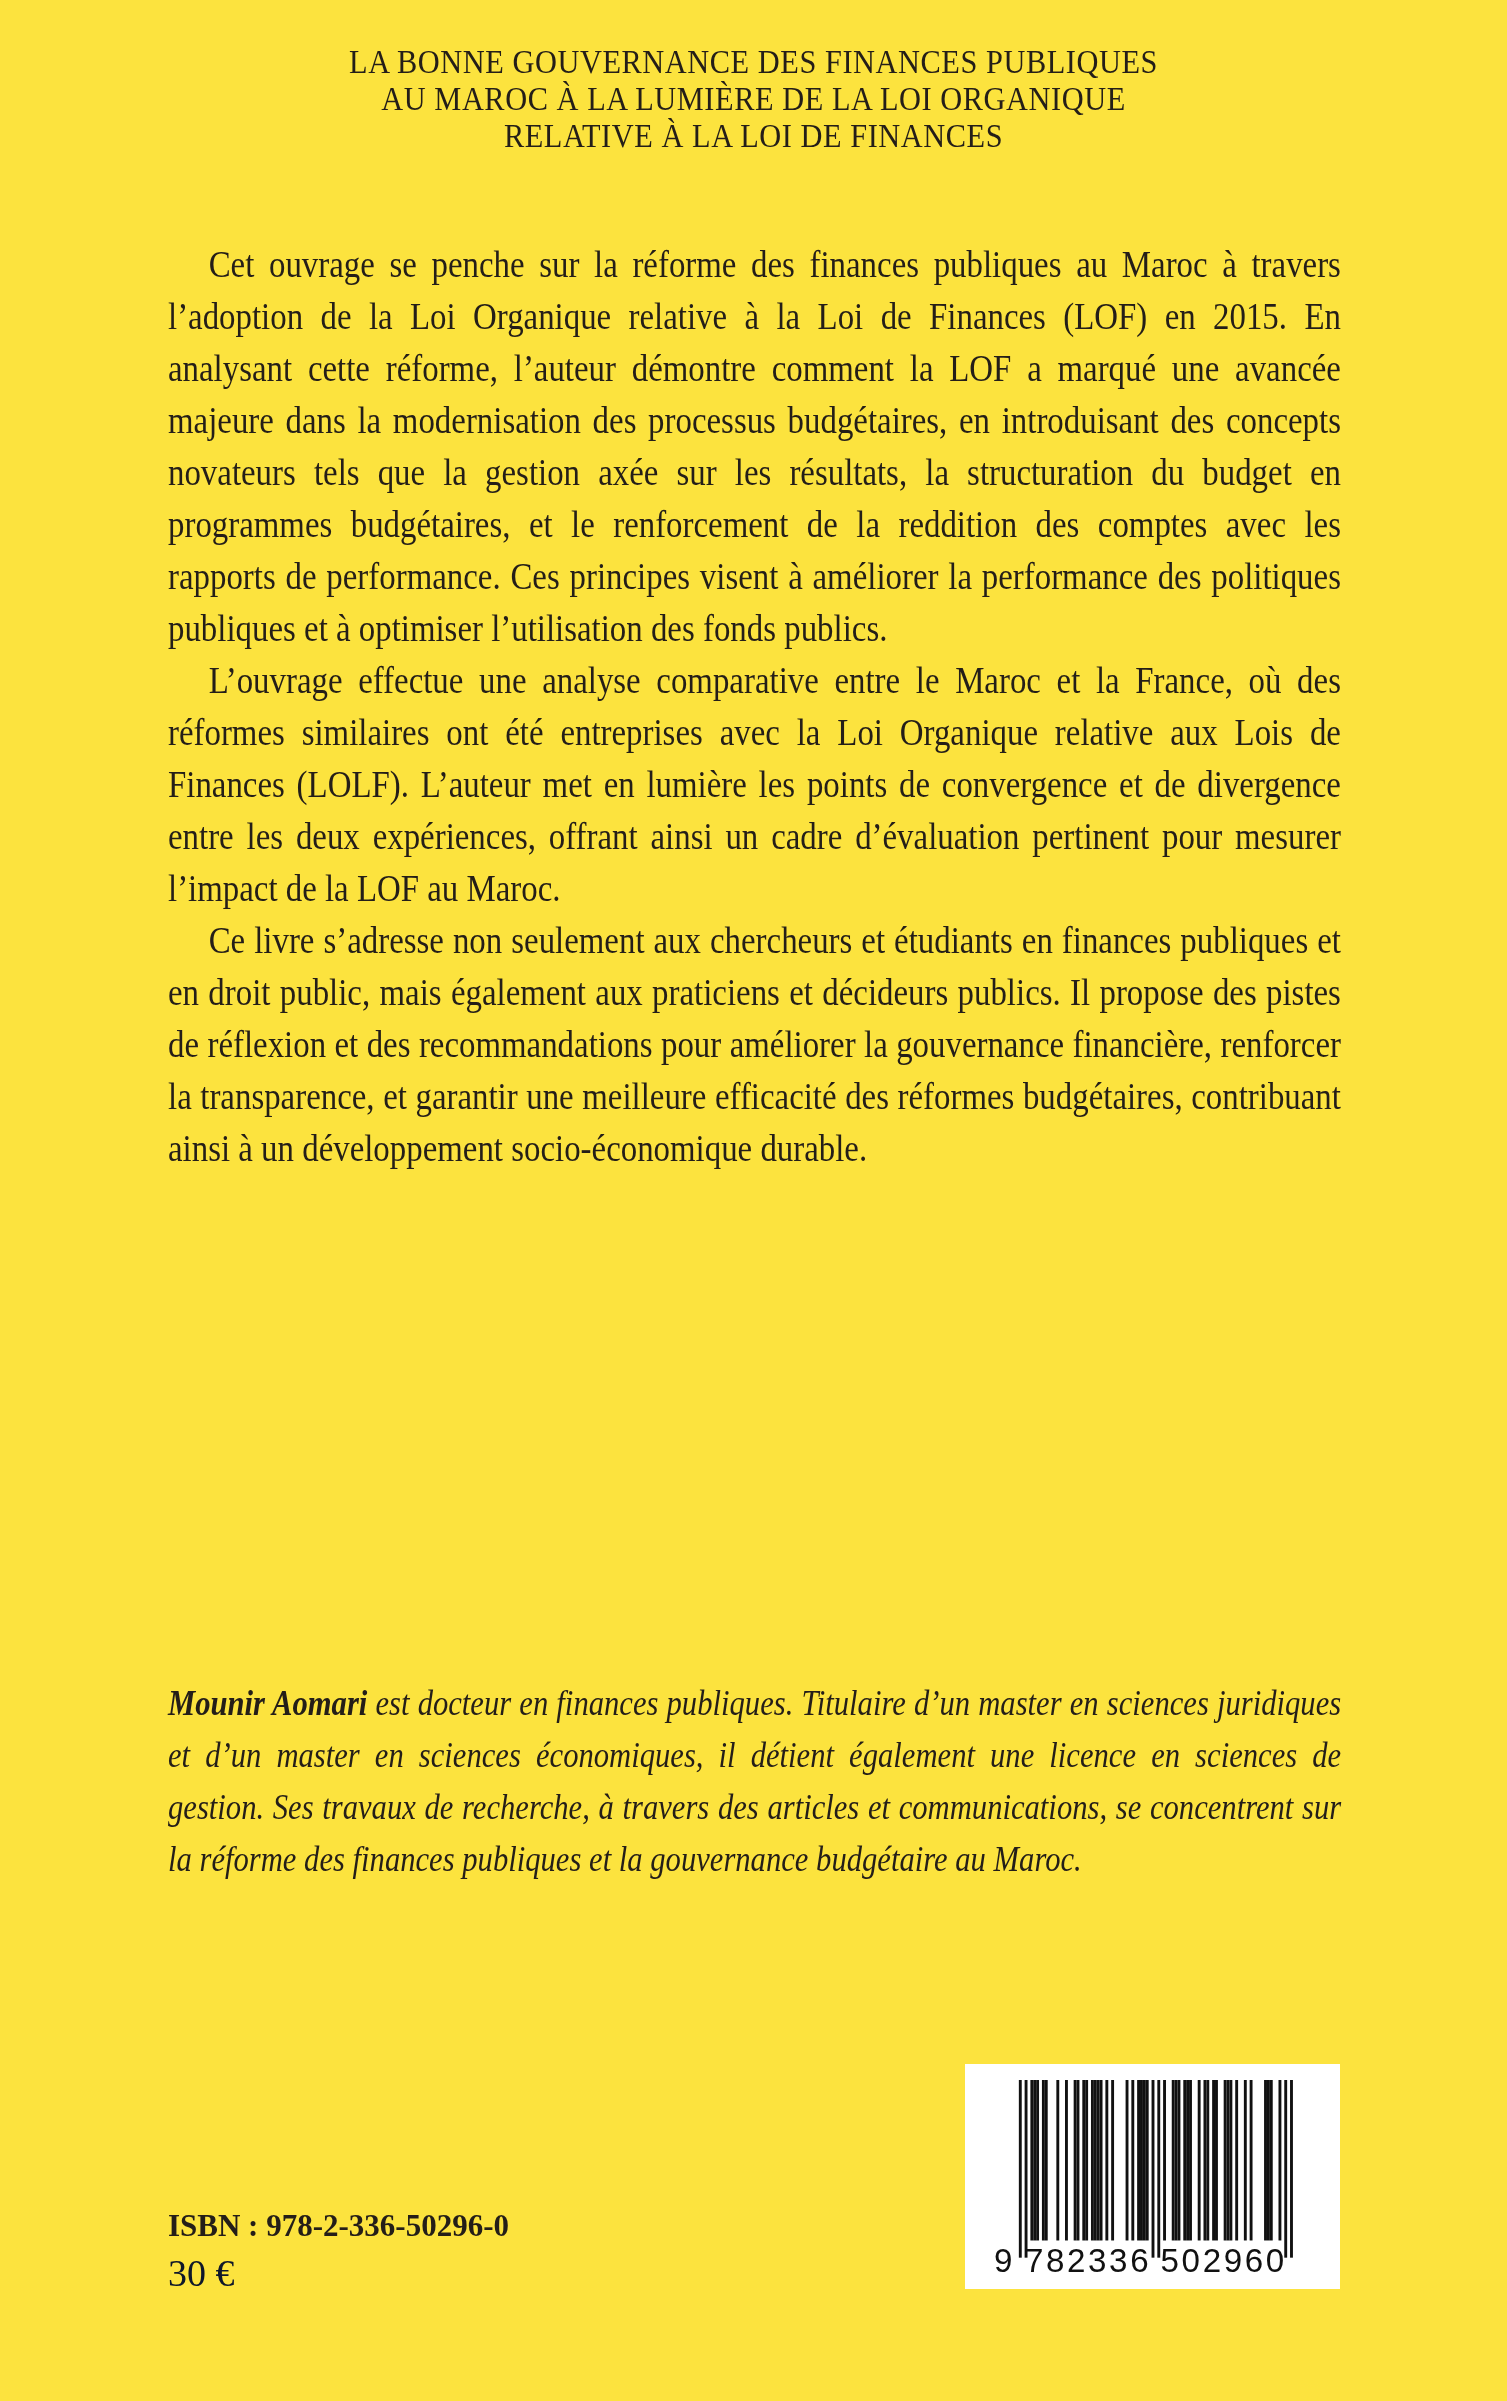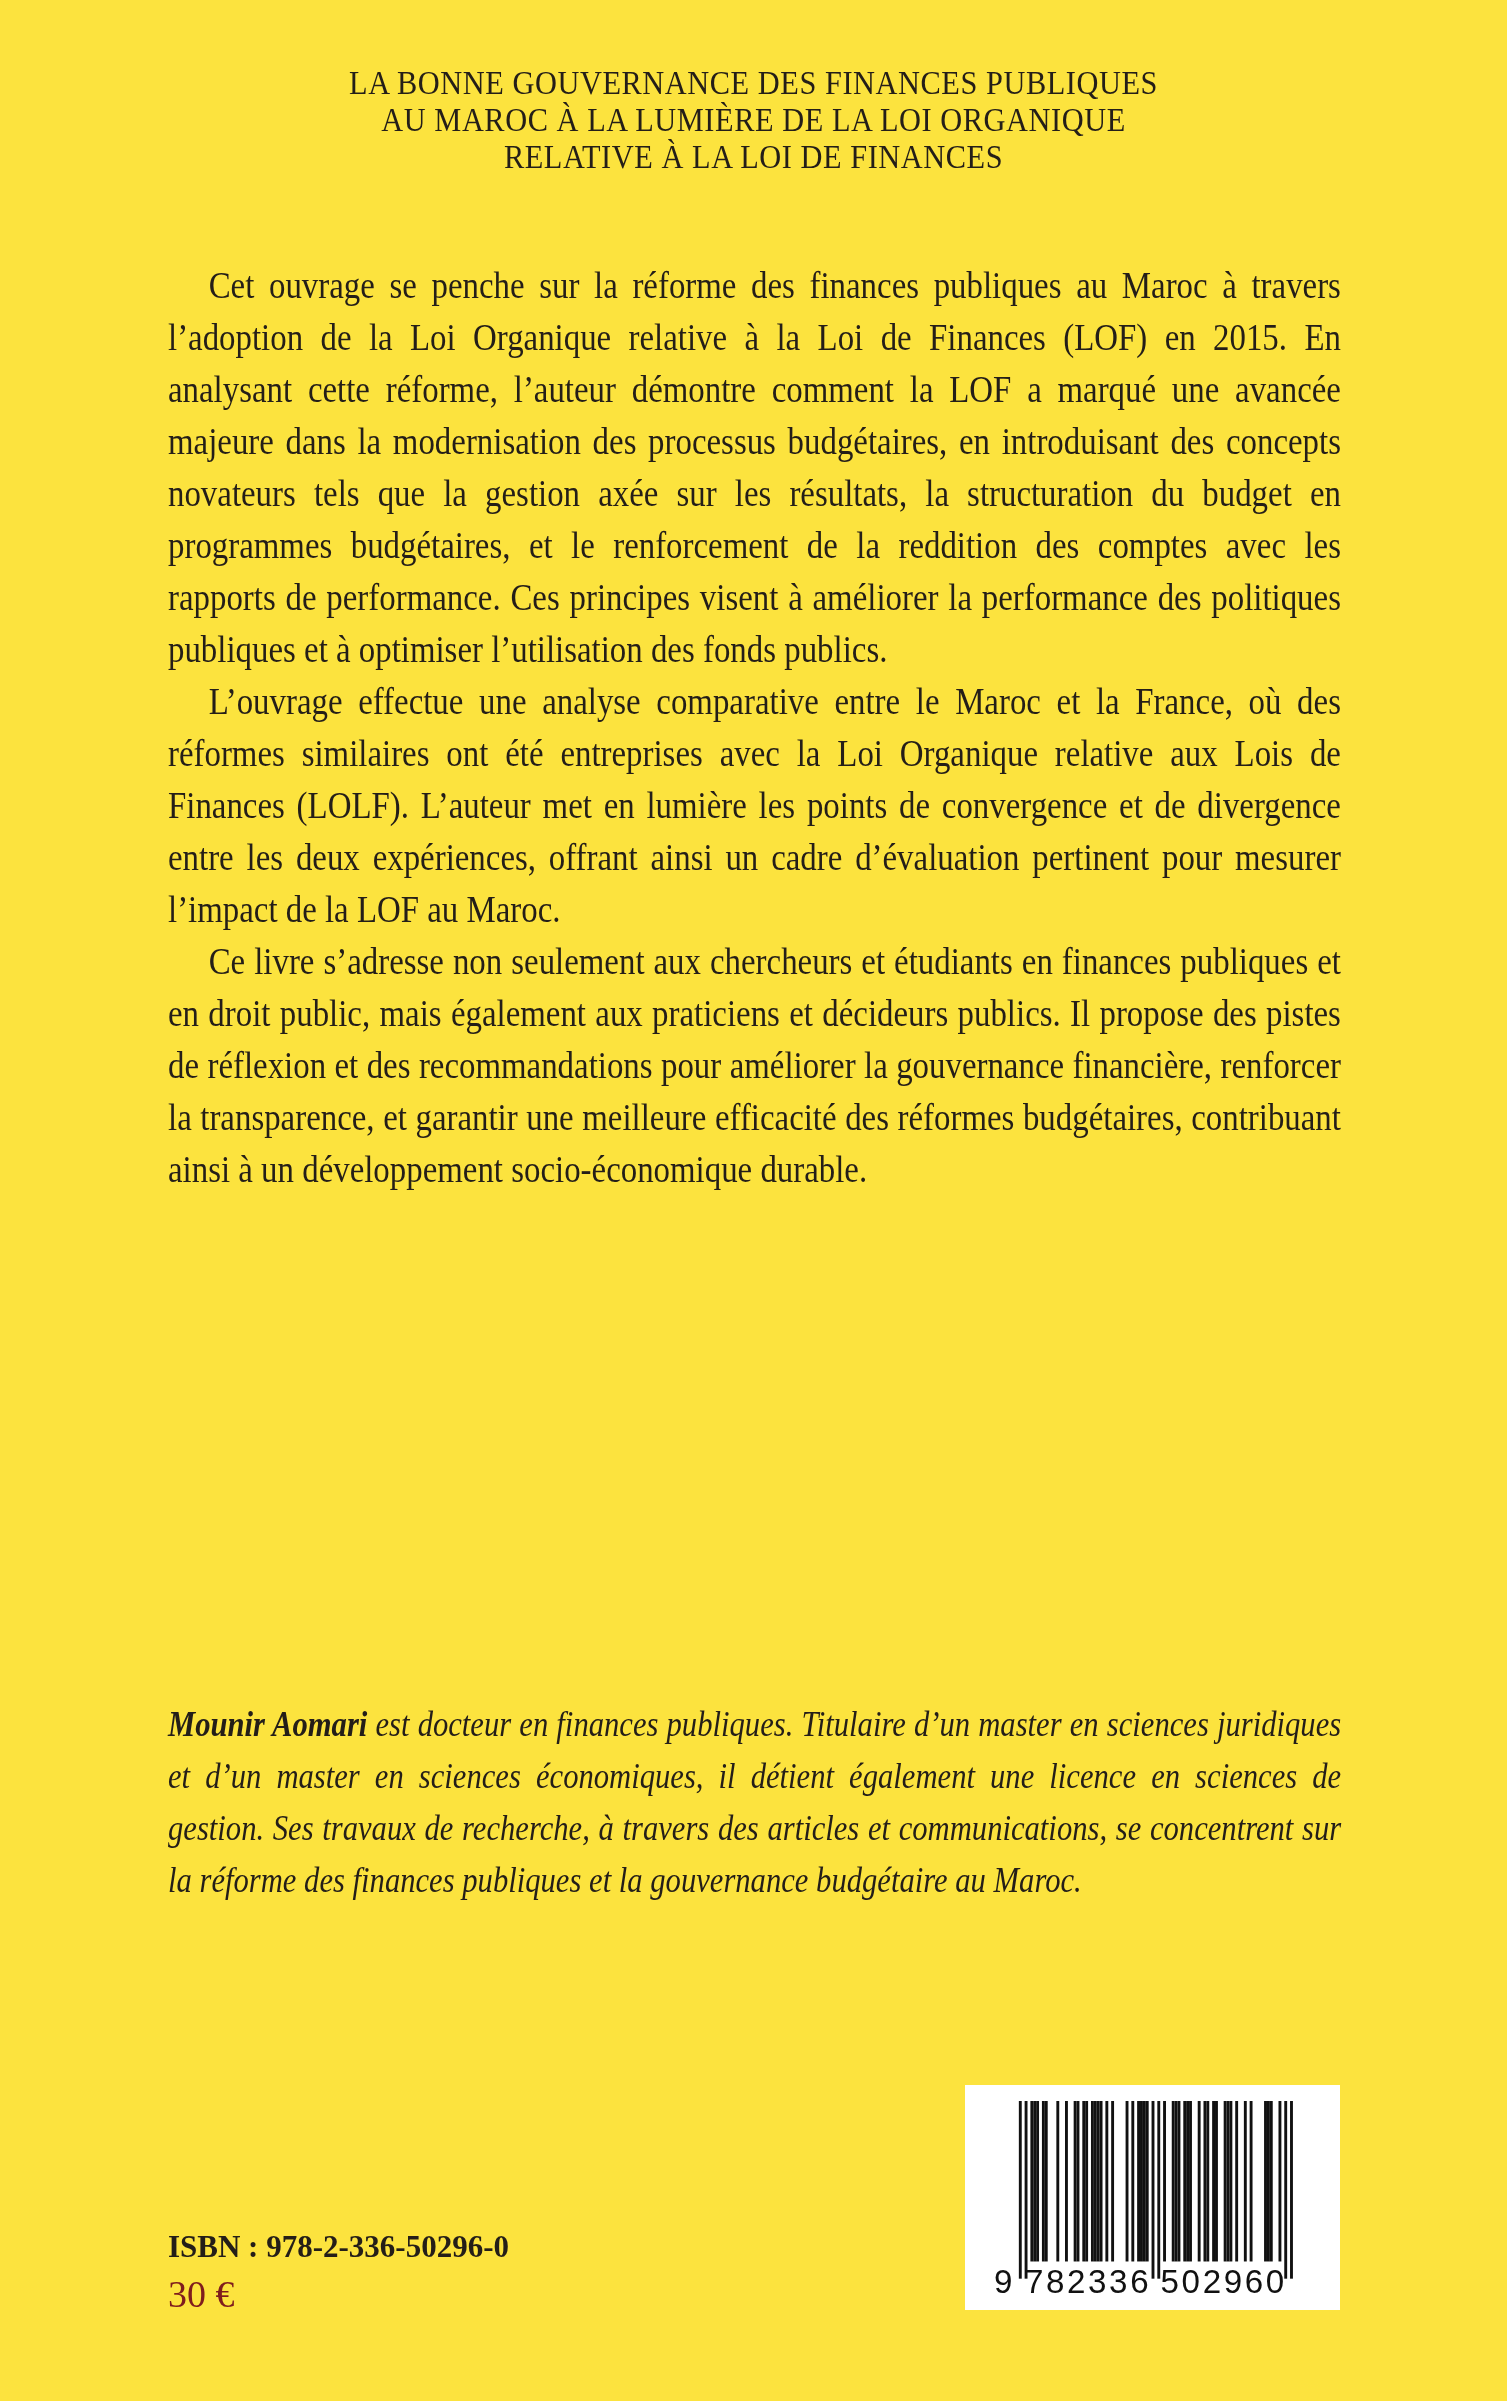--- a/index.html
+++ b/index.html
@@ -13,21 +13,20 @@
     background: #FCE33E;
     font-family: "Liberation Serif", "DejaVu Serif", serif;
     color: #241E18;
     overflow: hidden;
     position: relative;
   }
 
   .page {
     position: absolute;
     inset: 0;
-    margin-top: 21px;
   }
 
   
   .title-block {
     position: absolute;
     left: 168px;
     top: 44px;
     width: 1171px;
     text-align: center;
   }
@@ -101,21 +100,21 @@
   .isbn-line {
     font-size: 31px;
     line-height: 45px;
     color: #241E18;
     white-space: nowrap;
     font-weight: bold;
   }
   .price-line {
     font-size: 38px;
     line-height: 51px;
-    color: #7f1d1d;
+    color: #0f172a;
     white-space: nowrap;
   }
 
   
   .barcode-box {
     position: absolute;
     left: 965px;
     top: 2064px;
     width: 375px;
     height: 225px;

